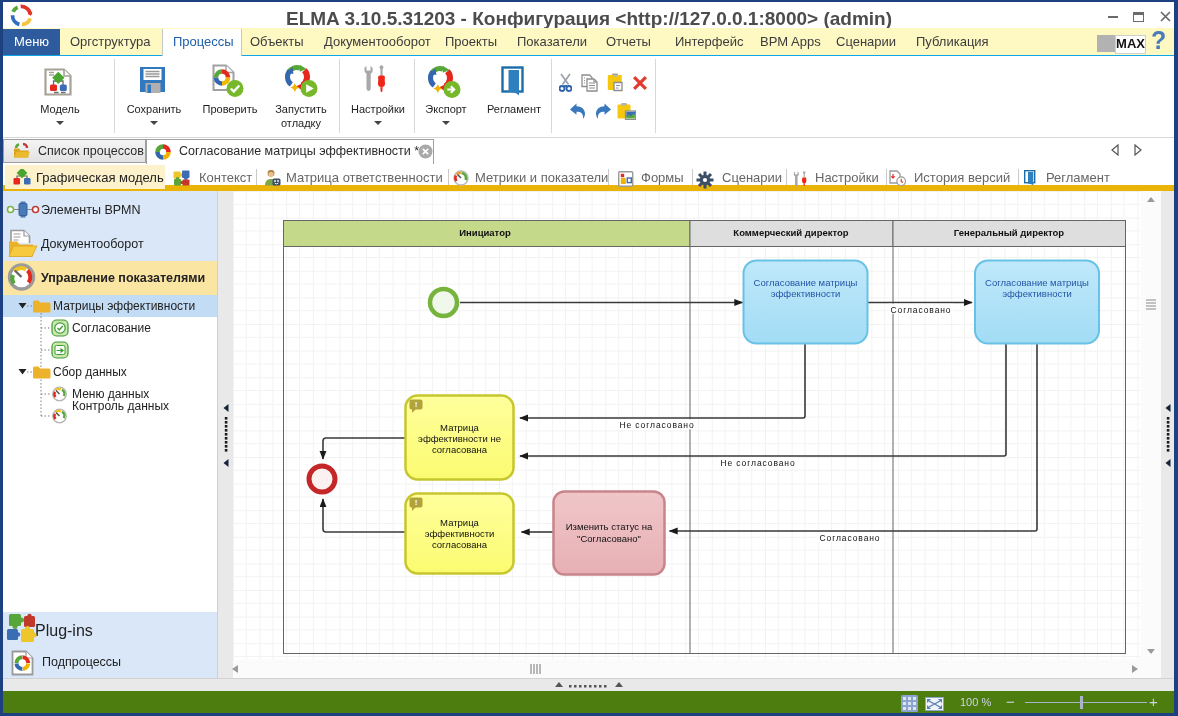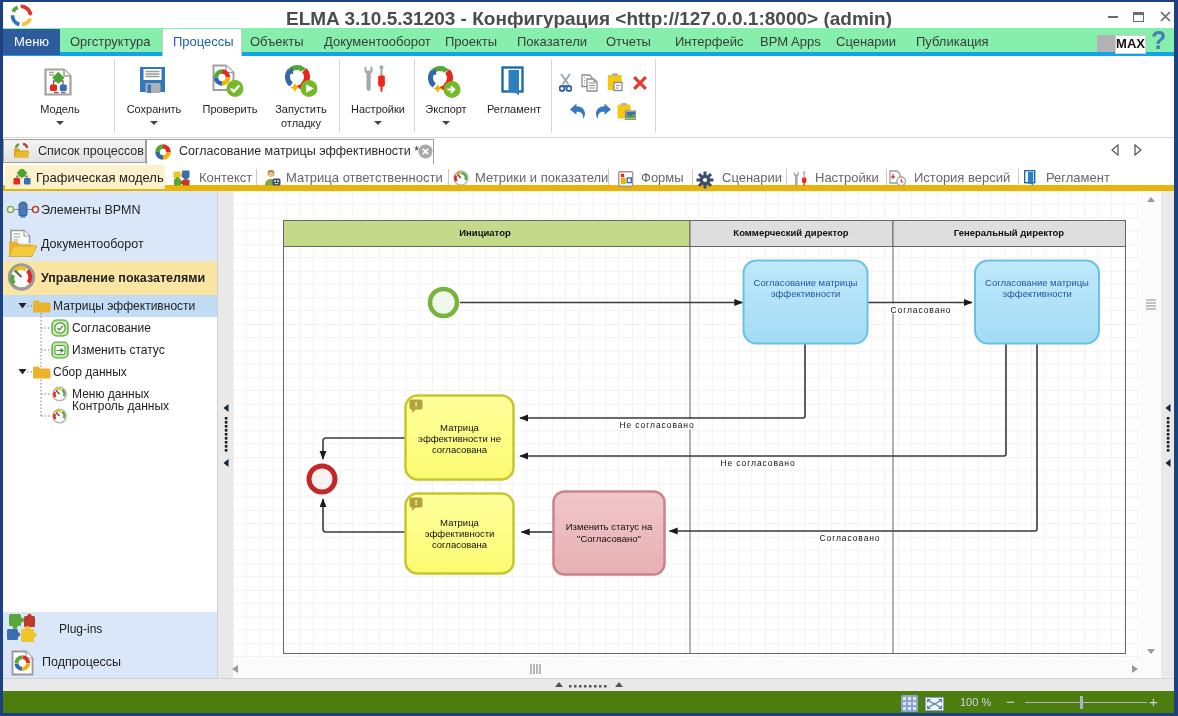--- a/index.html
+++ b/index.html
@@ -8,21 +8,21 @@
 .abs{position:absolute;}
 
 #frame-top{left:0;top:0;width:1178px;height:2px;background:#1d4080;}
 #frame-left{left:0;top:2px;width:3px;height:714px;background:#1d4080;}
 #frame-right{left:1174px;top:2px;width:4px;height:714px;background:#1d4080;}
 #frame-bottom{left:0;top:713px;width:1178px;height:3px;background:#1d4080;}
 
 #titlebar{left:3px;top:2px;width:1172px;height:26px;background:#ffffff;}
 #title-text{left:0;top:6px;width:1172px;text-align:center;font-size:19px;font-weight:bold;color:#4c4c4c;}
 
-#menubar{left:3px;top:28px;width:1172px;height:28px;background:#86efac;border-bottom:4px solid #0ea5e9;box-sizing:border-box;}
+#menubar{left:3px;top:28px;width:1172px;height:28px;background:#fef9c3;border-bottom:1px solid #0ea5e9;box-sizing:border-box;}
 .mtab{position:absolute;top:0px;height:27px;line-height:27px;font-size:13px;color:#3c3c3c;}
 #menu-btn{left:0px;top:1px;width:57px;height:26px;background:#2d5b9d;color:#fff;text-align:center;line-height:26px;font-size:13px;}
 #proc-tab{left:159px;top:1px;width:80px;height:28px;background:#fff;border-left:1px solid #c6c6c6;border-right:1px solid #c6c6c6;box-sizing:border-box;}
 
 #ribbon{left:3px;top:56px;width:1172px;height:82px;background:#fff;border-bottom:1px solid #d8d8d8;box-sizing:border-box;}
 .rsep{position:absolute;top:3px;width:1px;height:74px;background:#d8d8d8;}
 .rlabel{position:absolute;font-size:11px;color:#1f1f1f;text-align:center;line-height:13.5px;}
 .darr{position:absolute;width:0;height:0;border-left:4px solid transparent;border-right:4px solid transparent;border-top:4px solid #444;}
 
 #tabstrip{left:3px;top:138px;width:1172px;height:26px;background:#fff;}
@@ -374,35 +374,32 @@
     <div class="sbitem" style="top:70px;background:#fbe5a3">
         <div class="sbtxt" style="font-weight:bold">Управление показателями</div>
       </div>
     <div id="tree">
       <div class="trow" style="top:0;background:#c3dcf5">
           <span class="ttxt abs" style="left:50px">Матрицы эффективности</span>
         </div>
       <div class="trow" style="top:22px">
           <span class="ttxt abs" style="left:69px">Согласование</span>
         </div>
-      <div class="trow" style="top:44px">
-          <span class="ttxt abs" style="left:69px">Изменить статус</span>
-        </div>
       <div class="trow" style="top:66px">
           <span class="ttxt abs" style="left:50px">Сбор данных</span>
         </div>
       <div class="trow" style="top:88px">
           <span class="ttxt abs" style="left:69px">Меню данных</span>
         </div>
       <div class="trow" style="top:100px">
           <span class="ttxt abs" style="left:69px">Контроль данных</span>
         </div>
     </div>
     <div class="sbitem" style="top:421px;height:33px">
-        <div class="sbtxt" style="left:56px;font-size:12px">Plug-ins</div>
+        <div class="sbtxt" style="left:32px;font-size:16px">Plug-ins</div>
       </div>
     <div class="sbitem" style="top:454px;height:33px">
         <div class="sbtxt" style="left:39px;font-size:12.5px">Подпроцессы</div>
       </div>
 
     <svg class="abs" style="left:3px;top:10px" width="34" height="17" viewBox="0 0 34 17">
       <path d="M7 8.5 H13 M21 8.5 H27" stroke="#888" stroke-width="1.2"></path>
       <circle cx="4.5" cy="8.5" r="3" fill="#fff" stroke="#7ab43e" stroke-width="1.6"></circle>
       <circle cx="29.5" cy="8.5" r="3" fill="#fff" stroke="#c23b33" stroke-width="1.6"></circle>
       <rect x="14.5" y="0.5" width="5" height="4.5" fill="#4a7ab5"></rect>

